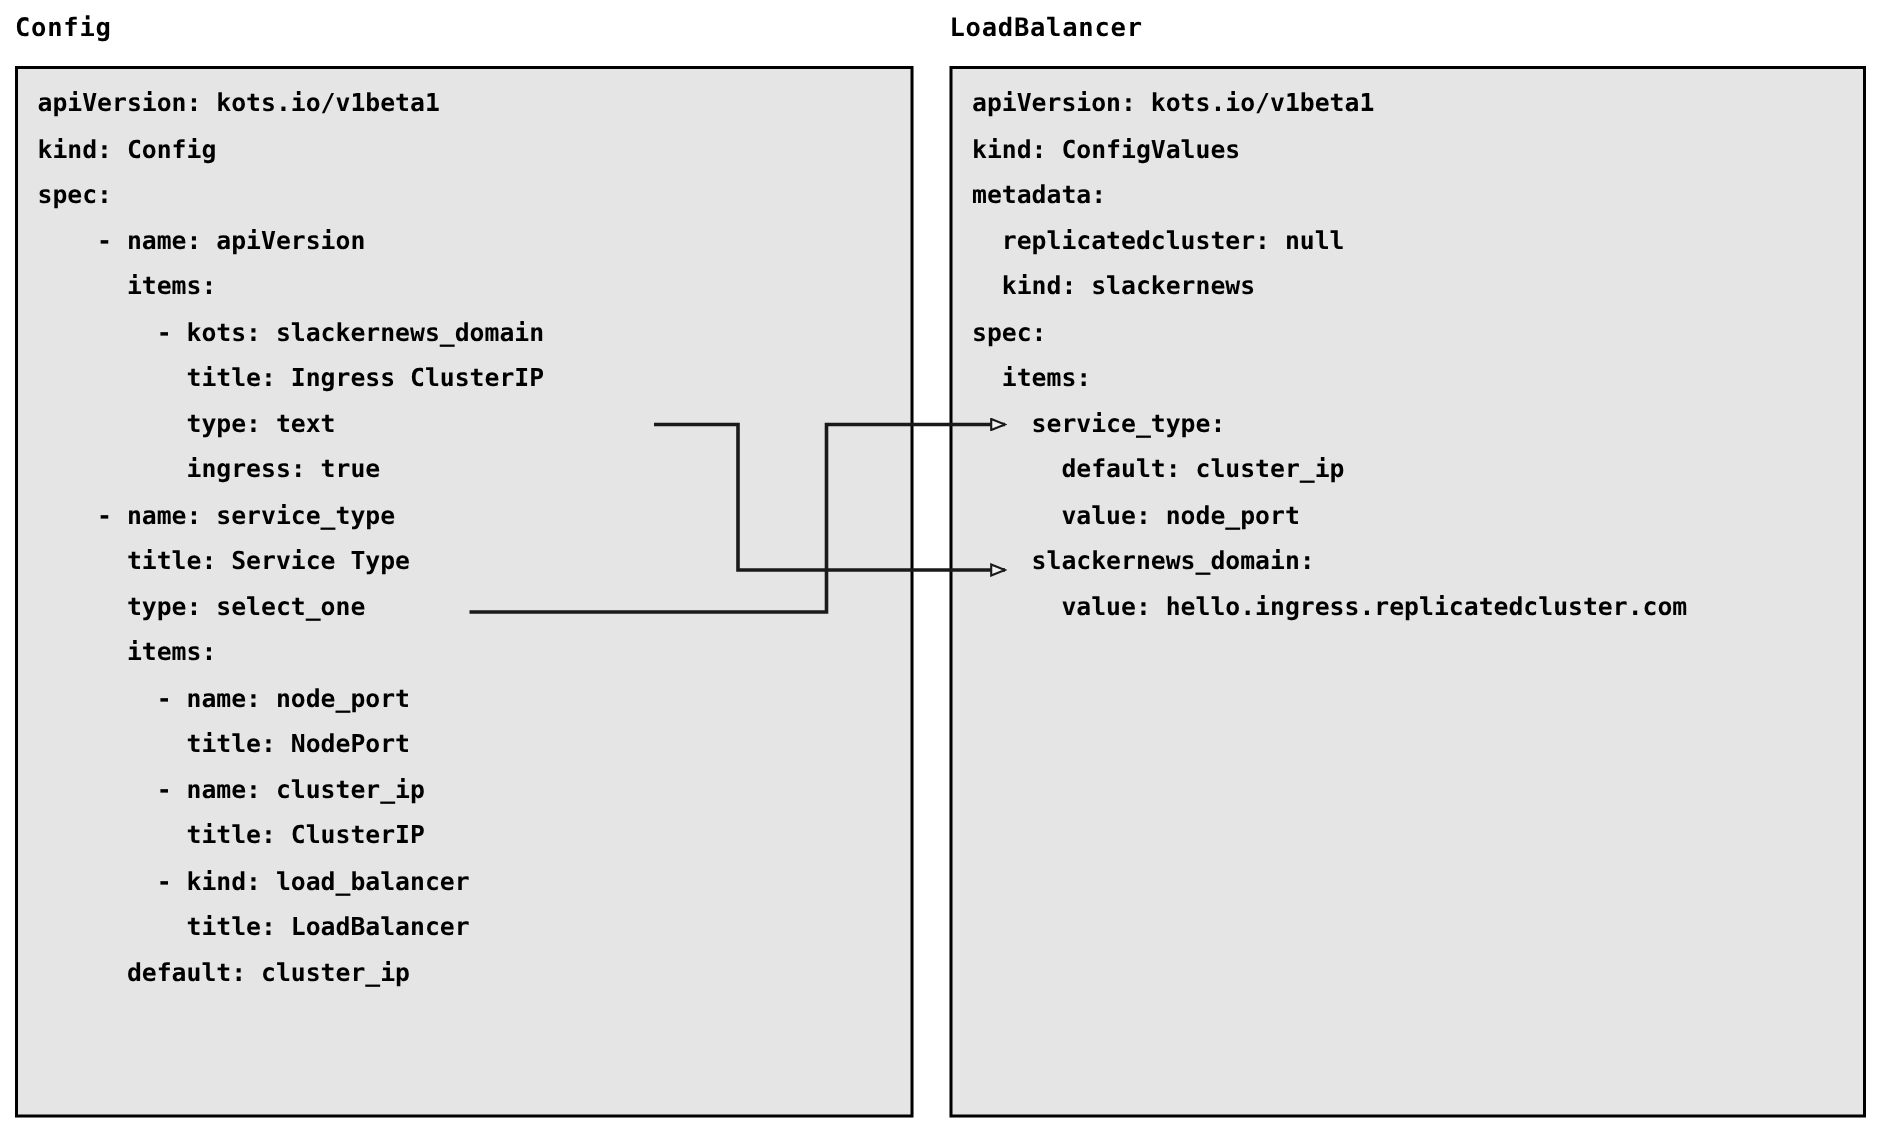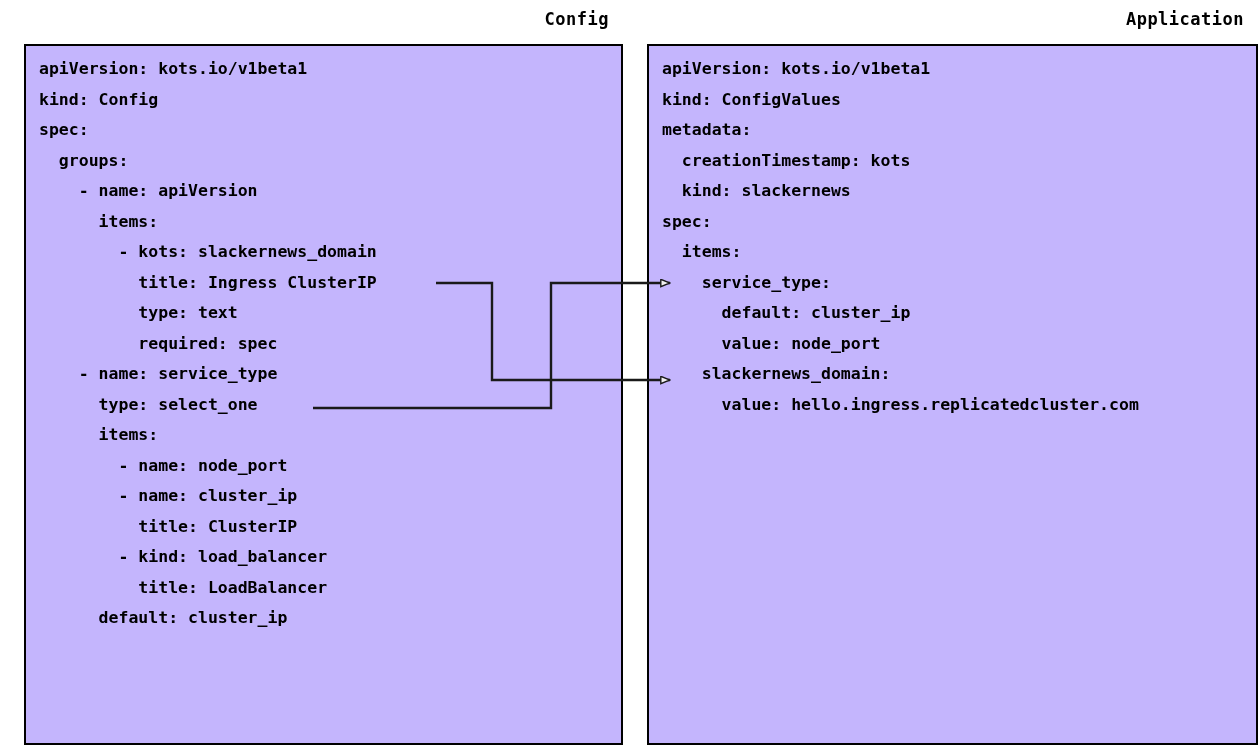--- a/index.html
+++ b/index.html
@@ -20,34 +20,33 @@
   }
 
   
   .panel-title {
     position: absolute;
     font-family: "DejaVu Sans Mono", "Liberation Mono", monospace;
     font-size: 17px;
     font-weight: bold;
     color: #000000;
     letter-spacing: 0.5px;
-    text-align: right;
+    text-align: left;
     white-space: nowrap;
   }
   #title-config      { left: 10px;  top: 9px;  width: 599px; }
   #title-configvalues{ left: 633px; top: 9px;  width: 611px; }
 
   
   .panel {
     position: absolute;
-    background: #c4b5fd;
+    background: #e5e5e5;
     border: 2px solid #000000;
     box-sizing: border-box;
     overflow: hidden;
-    margin-left: 14px;
   }
   #panel-config       { left: 10px;  top: 44px; width: 599px; height: 701px; }
   #panel-configvalues { left: 633px; top: 44px; width: 611px; height: 701px; }
 
   
   .yaml {
     position: absolute;
     left: 0;
     top: 0;
     right: 0;
@@ -77,52 +76,53 @@
     pointer-events: none;
   }
 </style>
 </head>
 <body>
 
 <div id="stage">
 
   <div class="panel-title" id="title-config">Config</div>
 
-  <div class="panel-title" id="title-configvalues">Application</div>
+  <div class="panel-title" id="title-configvalues">LoadBalancer</div>
 
   <div class="panel" id="panel-config">
     <div class="yaml" id="left-yaml">
         <div class="yline">apiVersion: kots.io/v1beta1</div>
         <div class="yline">kind: Config</div>
         <div class="yline">spec:</div>
-        <div class="yline">  groups:</div>
         <div class="yline">    - name: apiVersion</div>
         <div class="yline">      items:</div>
         <div class="yline">        - kots: slackernews_domain</div>
         <div class="yline">          title: Ingress ClusterIP</div>
         <div class="yline">          type: text</div>
-        <div class="yline">          required: spec</div>
+        <div class="yline">          ingress: true</div>
         <div class="yline">    - name: service_type</div>
+        <div class="yline">      title: Service Type</div>
         <div class="yline">      type: select_one</div>
         <div class="yline">      items:</div>
         <div class="yline">        - name: node_port</div>
+        <div class="yline">          title: NodePort</div>
         <div class="yline">        - name: cluster_ip</div>
         <div class="yline">          title: ClusterIP</div>
         <div class="yline">        - kind: load_balancer</div>
         <div class="yline">          title: LoadBalancer</div>
         <div class="yline">      default: cluster_ip</div>
       </div>
   </div>
 
   <div class="panel" id="panel-configvalues">
     <div class="yaml" id="right-yaml">
         <div class="yline">apiVersion: kots.io/v1beta1</div>
         <div class="yline">kind: ConfigValues</div>
         <div class="yline">metadata:</div>
-        <div class="yline">  creationTimestamp: kots</div>
+        <div class="yline">  replicatedcluster: null</div>
         <div class="yline">  kind: slackernews</div>
         <div class="yline">spec:</div>
         <div class="yline">  items:</div>
         <div class="yline">    service_type:</div>
         <div class="yline">      default: cluster_ip</div>
         <div class="yline">      value: node_port</div>
         <div class="yline">    slackernews_domain:</div>
         <div class="yline">      value: hello.ingress.replicatedcluster.com</div>
       </div>
   </div>

